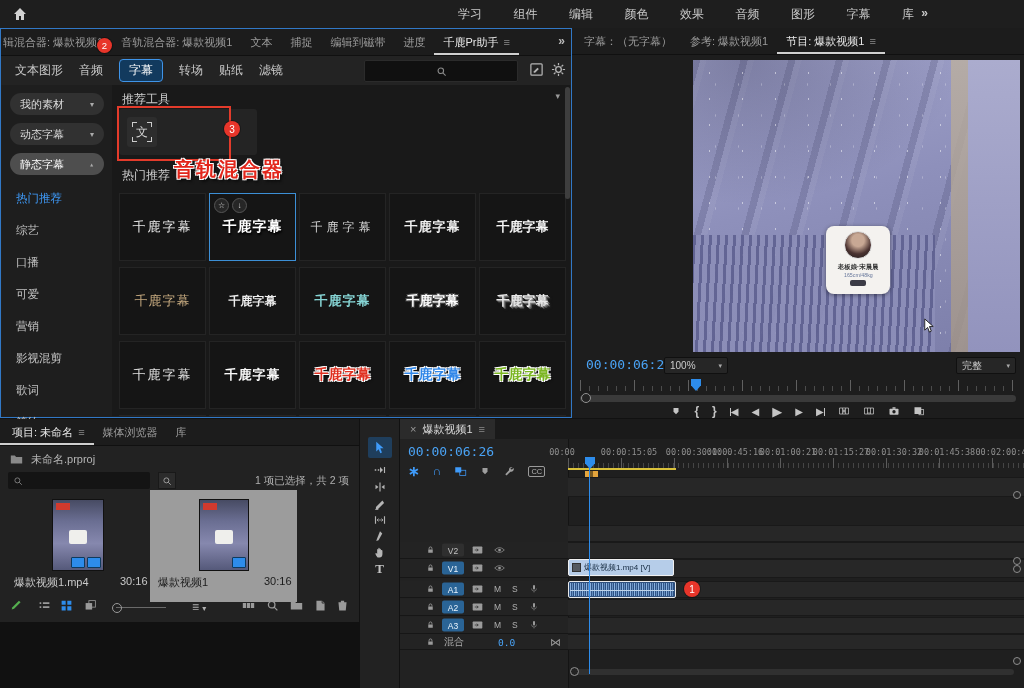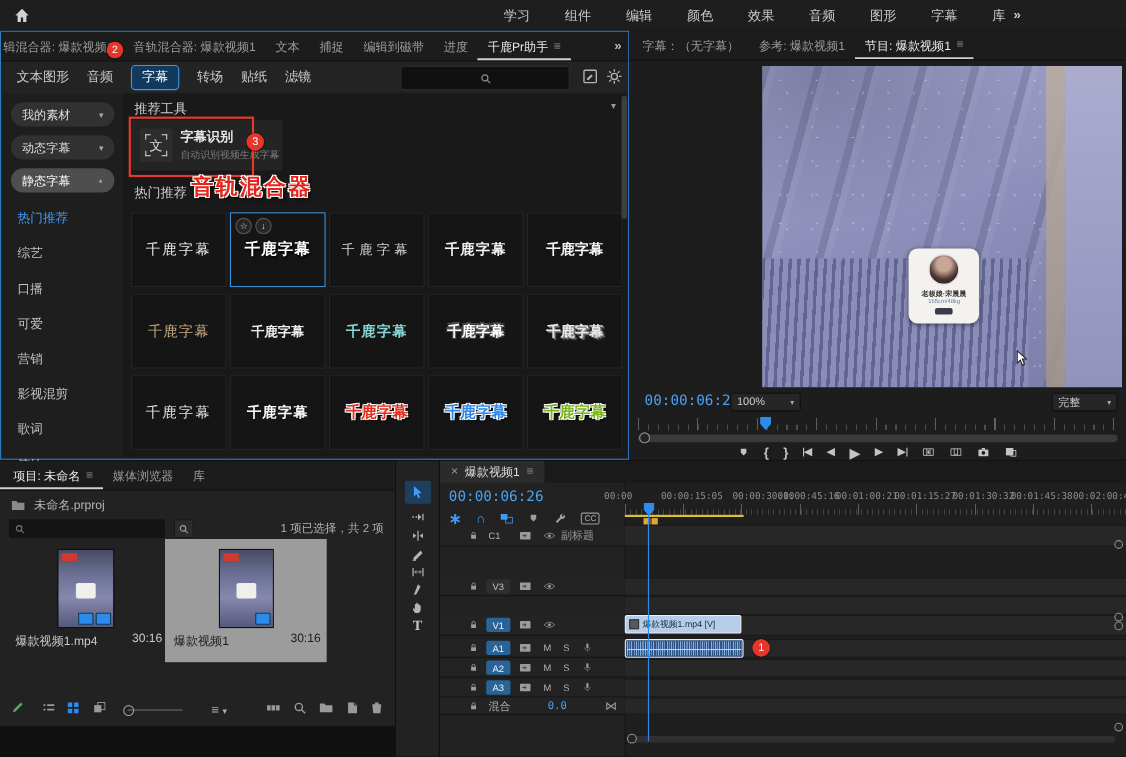--- a/index.html
+++ b/index.html
@@ -123,21 +123,21 @@
      background-size:100% 11px,100% 5px;background-position:0 0,0 6px;background-repeat:no-repeat;}
   .ph{width:10px;height:12px;background:#2d8ceb;clip-path:polygon(0 0,100% 0,100% 52%,50% 100%,0 52%);}
   .mon-scroll{position:absolute;left:8px;right:8px;top:367px;height:7px;background:#3a3a3a;border-radius:4px;}
   .knob{position:absolute;width:10px;height:10px;border:1.5px solid #929292;border-radius:50%;background:#232323;box-sizing:border-box;}
   .transport{position:absolute;left:0;right:0;top:376px;height:14px;display:flex;align-items:center;justify-content:center;
              gap:13px;color:#c4c4c4;font-size:10px;}
   .transport .brace{font-size:12px;font-weight:bold;}
   .tr-play{font-size:13px;}
   .cbar{display:inline-block;width:1px;height:8px;background:currentColor;vertical-align:middle;}
   
-  .project{position:absolute;left:0;top:419px;width:359px;height:241px;background:#222;}
+  .project{position:absolute;left:0;top:419px;width:359px;height:203px;background:#222;}
   .pr-file{position:absolute;left:10px;top:33px;display:flex;align-items:center;gap:8px;color:#b5b5b5;font-size:11px;}
   .pr-search{position:absolute;left:8px;top:53px;width:142px;height:17px;background:#141414;border-radius:2px;display:flex;
              align-items:center;padding-left:5px;color:#777;box-sizing:border-box;}
   .pr-search2{position:absolute;left:158px;top:53px;width:18px;height:17px;background:#2c2c2c;border:1px solid #191919;
               display:flex;align-items:center;justify-content:center;color:#999;box-sizing:border-box;}
   .pr-sel{position:absolute;right:10px;top:55px;font-size:10.5px;color:#b0b0b0;}
   .pr-selbg{position:absolute;left:150px;top:71px;width:147px;height:112px;background:#9c9c9c;}
   .thumb{position:absolute;width:50px;height:70px;overflow:hidden;border:1px solid #111;
          background:linear-gradient(180deg,#474b63 0%,#6a6e92 30%,#8688ae 62%,#55597a 100%);}
   .th-red{position:absolute;left:3px;top:3px;width:14px;height:7px;background:#d23a2e;}
@@ -294,24 +294,20 @@
       </div>
 
       <div class="content">
         <div class="tools-hdr">推荐工具</div>
         <span class="tools-chev">▾</span>
 
         <div class="card" id="card1" style="left:7px;width:138px;">
           <span class="card-ic">
               <span>文</span>
             </span>
-          <span class="card-tx">
-            <span class="card-t">字幕识别</span>
-            <span class="card-s">自动识别视频生成字幕</span>
-          </span>
         </div>
         <div class="redbox"></div>
         <div class="badge" style="left:112px;top:36px;width:16px;height:16px;font-size:10px;">3</div>
 
         <div class="hot-hdr">热门推荐</div>
         <div class="annot">音轨混合器</div>
 
         <div class="grid">
           <div class="cell">
               <span class="gt s1">千鹿字幕</span>
@@ -656,67 +652,45 @@
     <span class="tl-rl mono" style="left:441px">00:01:15:27</span>
     <span class="tl-rl mono" style="left:494px">00:01:30:32</span>
     <span class="tl-rl mono" style="left:547px">00:01:45:38</span>
     <span class="tl-rl mono" style="left:601px">00:02:00:4</span>
     <div class="tl-ticks"></div>
     <div class="tl-yellow"></div>
     <div class="tl-orange"></div>
     <div class="ph abs" style="left:185px;top:38px;z-index:6;"></div>
     <div class="tl-phline"></div>
 
-    <div class="trow" style="top:58px;height:20px;">
+    <div class="lrow" style="top:58px;height:20px;"></div>
+
+    <div class="lrow" style="top:106px;height:17px;"></div>
+
+    <div class="trow" style="top:123px;height:17px;">
       <span class="hicon" style="left:26px">
           <svg width="9" height="9" viewBox="0 0 16 16">
             <path d="M4 7h8v6H4z" fill="currentColor"></path>
             <path d="M5.5 7V5a2.5 2.5 0 0 1 5 0v2" fill="none" stroke="currentColor" stroke-width="1.5"></path>
           </svg>
         </span>
-      <span class="msi" style="left:44px">C1</span>
+      <span class="tbadge">V2</span>
       <span class="hicon" style="left:72px">
           <svg width="11" height="9" viewBox="0 0 16 12">
             <rect x="1" y="1" width="14" height="10" rx="1" fill="currentColor"></rect>
             <path d="M4 6h5M9 6L7 4M9 6L7 8" stroke="#232323"></path>
           </svg>
         </span>
       <span class="hicon" style="left:94px">
           <svg width="11" height="9" viewBox="0 0 16 12">
             <path d="M1 6q7-7 14 0-7 7-14 0z" fill="none" stroke="currentColor"></path>
             <circle cx="8" cy="6" r="2" fill="currentColor"></circle>
           </svg>
         </span>
-      <span class="msi" style="left:110px;font-size:10px;color:#9a9a9a;">副标题</span>
-    </div>
-    <div class="lrow" style="top:58px;height:20px;"></div>
-
-    <div class="trow" style="top:106px;height:17px;">
-      <span class="hicon" style="left:26px">
-          <svg width="9" height="9" viewBox="0 0 16 16">
-            <path d="M4 7h8v6H4z" fill="currentColor"></path>
-            <path d="M5.5 7V5a2.5 2.5 0 0 1 5 0v2" fill="none" stroke="currentColor" stroke-width="1.5"></path>
-          </svg>
-        </span>
-      <span class="tbadge">V3</span>
-      <span class="hicon" style="left:72px">
-          <svg width="11" height="9" viewBox="0 0 16 12">
-            <rect x="1" y="1" width="14" height="10" rx="1" fill="currentColor"></rect>
-            <path d="M4 6h5M9 6L7 4M9 6L7 8" stroke="#232323"></path>
-          </svg>
-        </span>
-      <span class="hicon" style="left:94px">
-          <svg width="11" height="9" viewBox="0 0 16 12">
-            <path d="M1 6q7-7 14 0-7 7-14 0z" fill="none" stroke="currentColor"></path>
-            <circle cx="8" cy="6" r="2" fill="currentColor"></circle>
-          </svg>
-        </span>
-    </div>
-    <div class="lrow" style="top:106px;height:17px;"></div>
-
+    </div>
     <div class="lrow" style="top:123px;height:17px;"></div>
 
     <div class="trow" style="top:140px;height:19px;">
       <span class="hicon" style="left:26px">
           <svg width="9" height="9" viewBox="0 0 16 16">
             <path d="M4 7h8v6H4z" fill="currentColor"></path>
             <path d="M5.5 7V5a2.5 2.5 0 0 1 5 0v2" fill="none" stroke="currentColor" stroke-width="1.5"></path>
           </svg>
         </span>
       <span class="tbadge on">V1</span>

